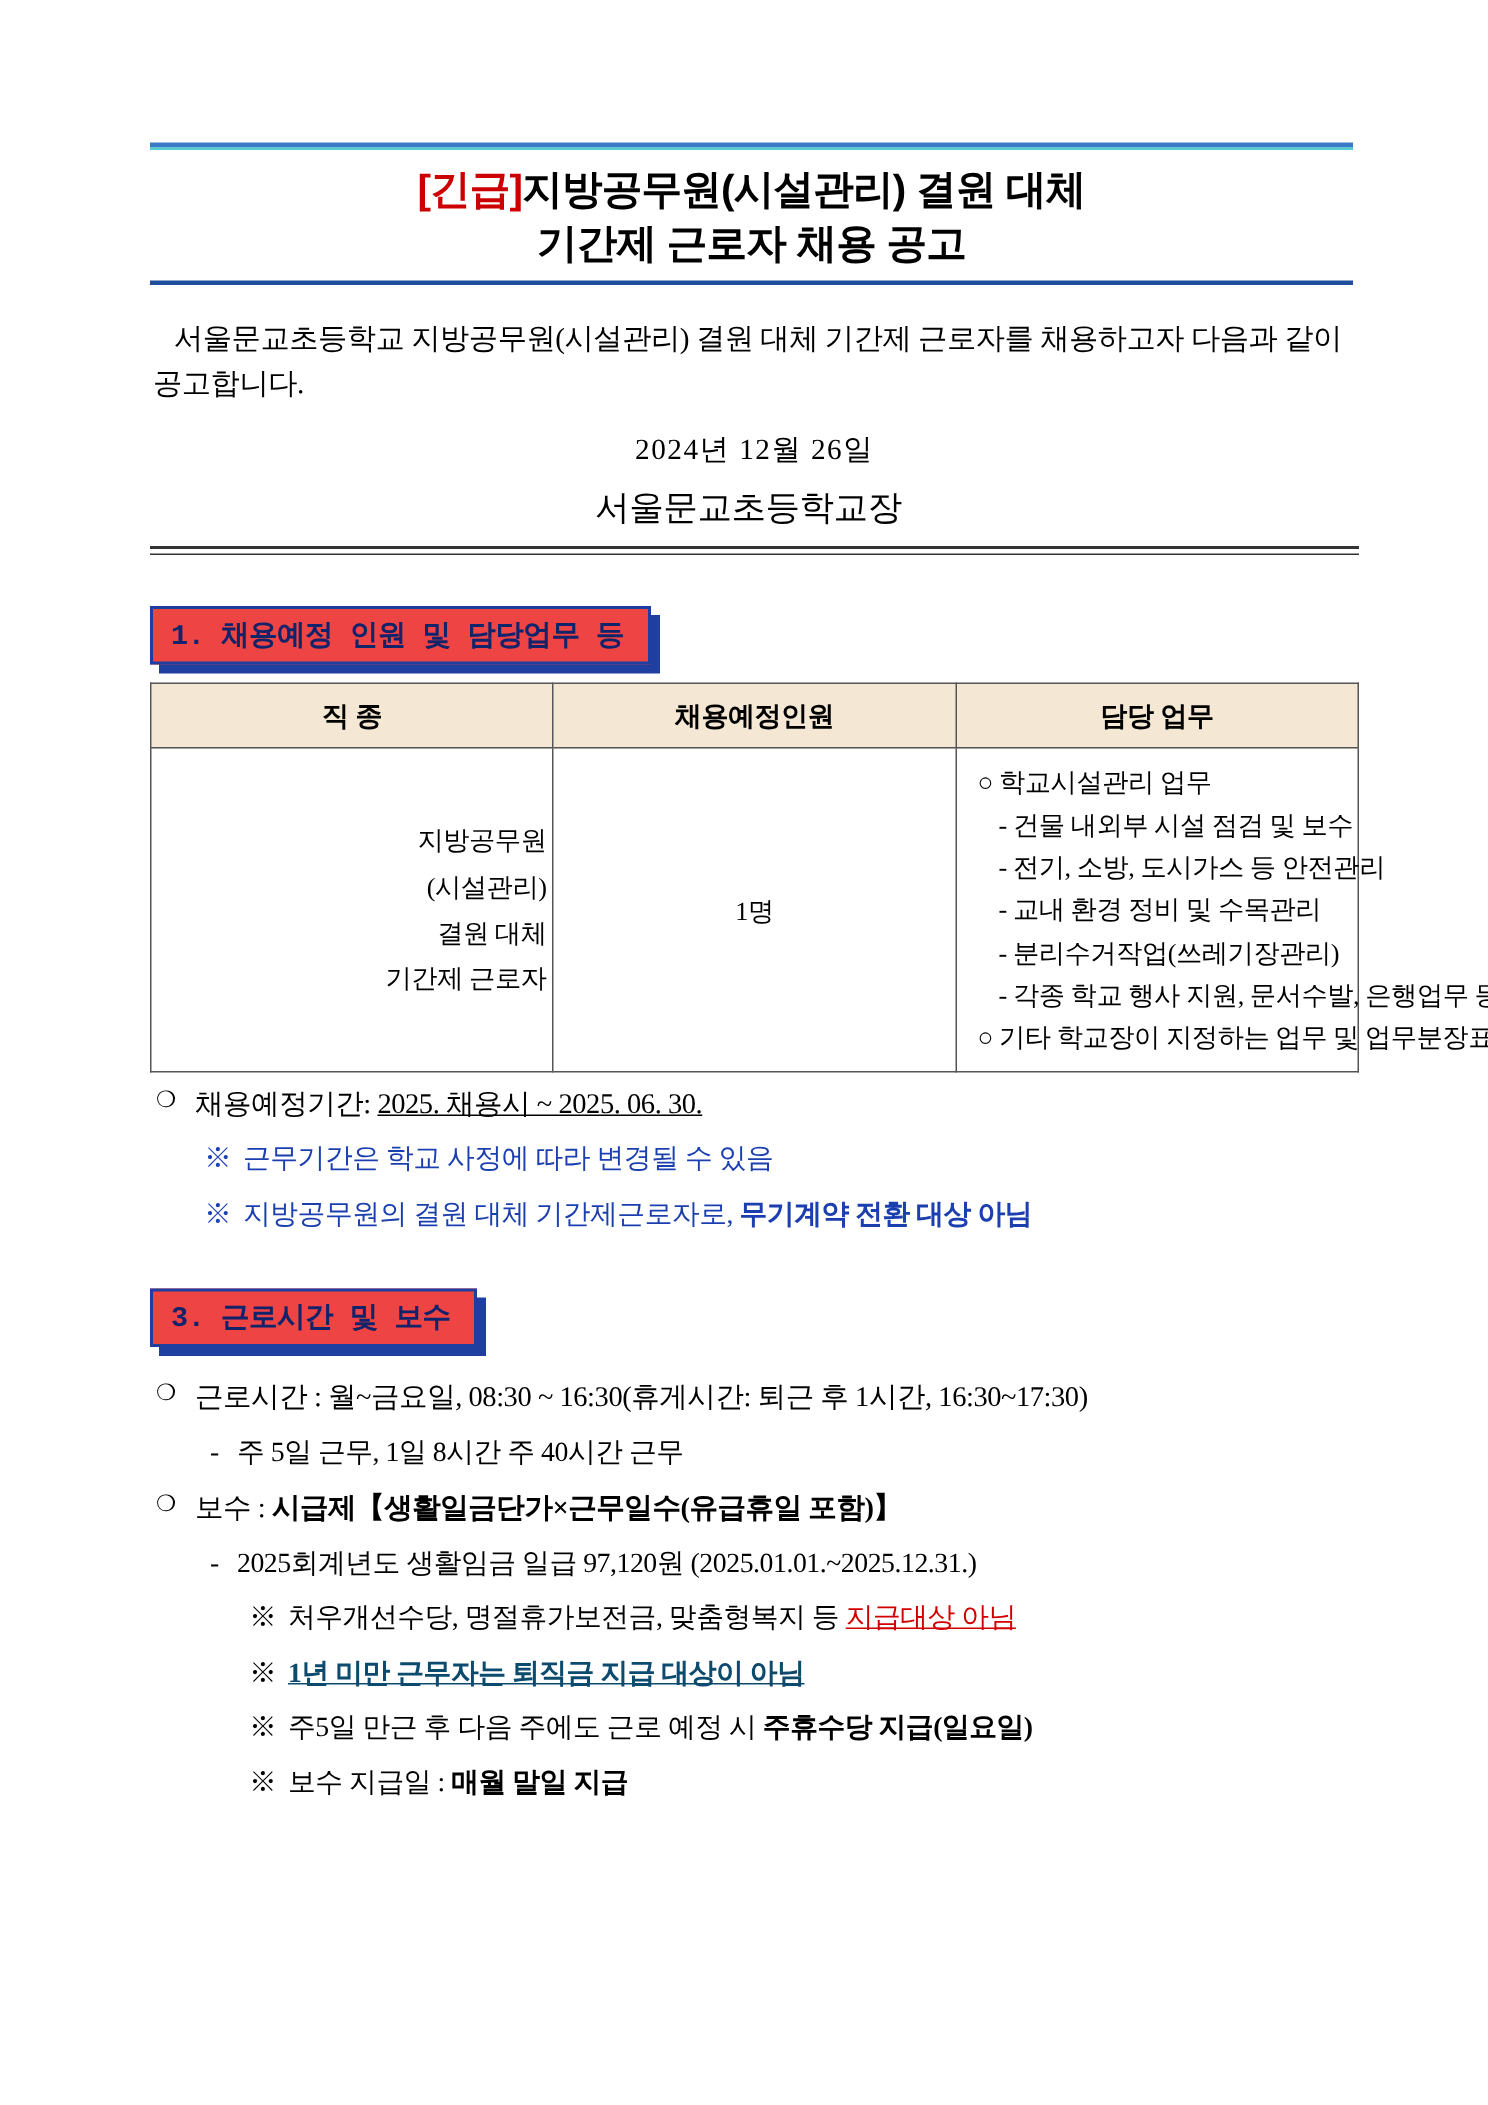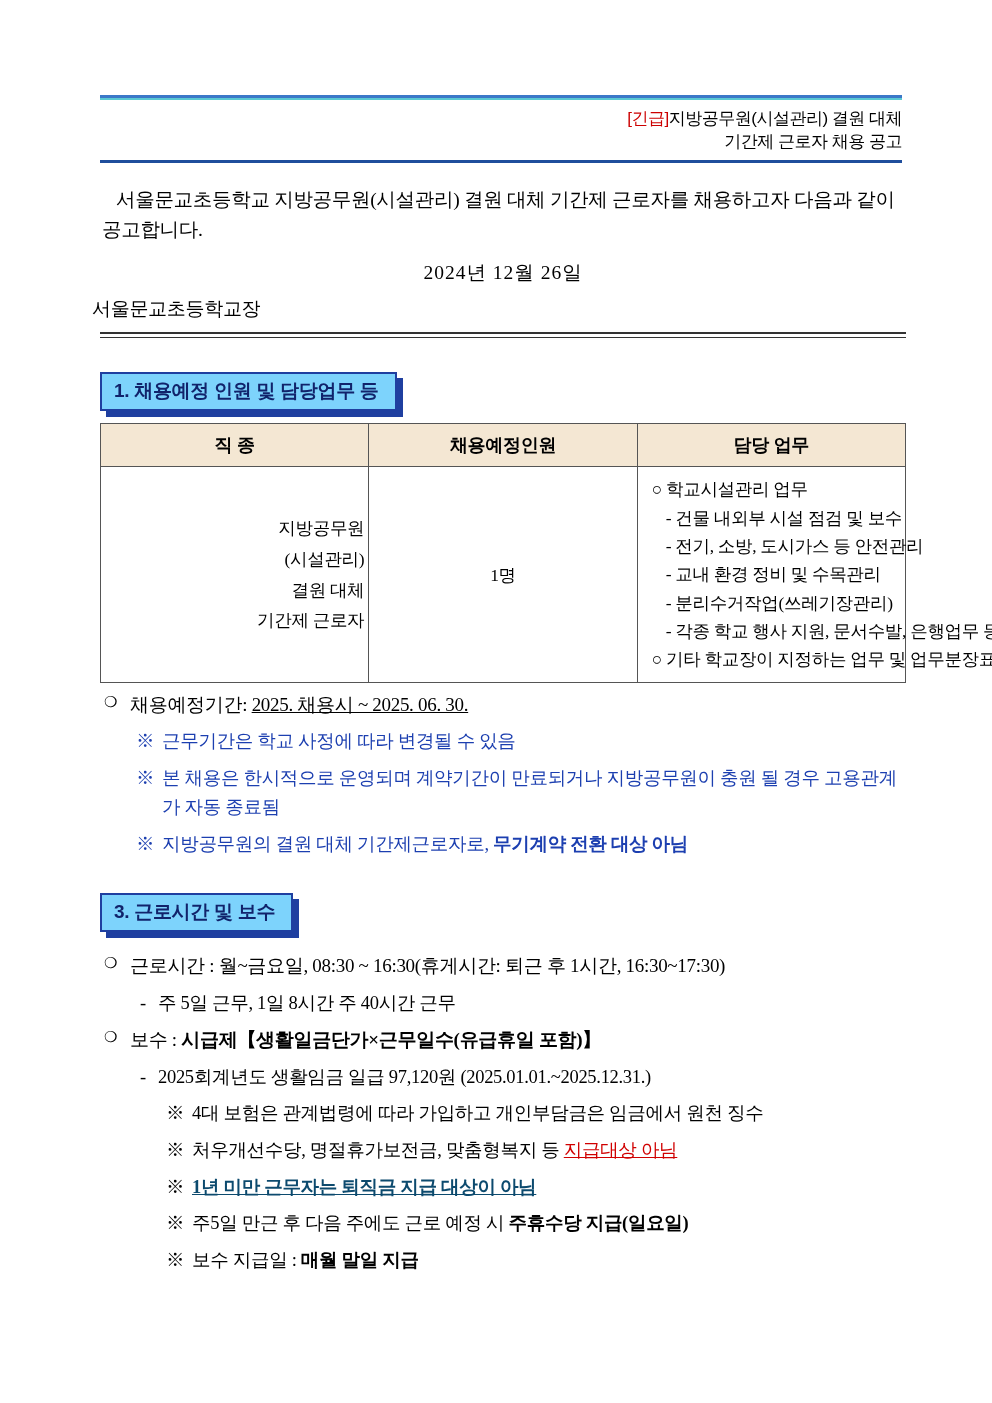--- a/index.html
+++ b/index.html
@@ -31,24 +31,24 @@
     border-bottom: 2px solid #5bc8d2;
     height: 0;
     margin: 0 0 8px 0;
   }
   .title-rule-bottom {
     border-top: 3px solid #1f4e9c;
     height: 0;
     margin: 6px 0 0 0;
   }
   .title-line {
-    text-align: right;
+    text-align: center;
     font-family: "Liberation Sans", "DejaVu Sans", sans-serif;
-    font-weight: normal;
-    font-size: 17px;
+    font-weight: bold;
+    font-size: 27px;
     letter-spacing: -0.5px;
     line-height: 1.35;
     color: #000;
   }
   .title-urgent {
     color: #cc0000;
   }
 
   
   .intro {
@@ -58,45 +58,45 @@
     text-indent: 14px;
     letter-spacing: -0.3px;
   }
   .date-line {
     text-align: center;
     font-size: 19.5px;
     margin-top: 14px;
     letter-spacing: 1px;
   }
   .school-line {
-    text-align: left;
-    font-size: 19px;
+    text-align: center;
+    font-size: 23px;
     margin-top: 10px;
     padding-right: 8px;
     letter-spacing: -0.3px;
   }
   .double-rule {
     margin: 10px 8px 0 8px;
     border-top: 2px solid #333;
     border-bottom: 1px solid #333;
     height: 3px;
   }
 
   
   .section-head {
     display: inline-block;
     position: relative;
     margin: 34px 0 12px 8px;
   }
   .section-head .label {
     display: inline-block;
     border: 2px solid #1f3fa0;
-    background: #7dd3fc;
+    background: #ef4444;
     padding: 4px 16px 5px 12px;
-    font-family: Liberation Sans, sans-serif;
+    font-family: Liberation Mono, monospace;
     font-weight: bold;
     font-size: 19px;
     color: #11236b;
     letter-spacing: -0.3px;
     position: relative;
     z-index: 2;
   }
   .section-head .shadow {
     position: absolute;
     left: 6px;
@@ -260,42 +260,40 @@
   </table>
 
   
 
   <ul class="plain">
     <li class="b-circle">
       <span>채용예정기간:</span>
       <span class="ul-line">2025. 채용시 ~ 2025. 06. 30.</span>
     </li>
     <li class="b-star blue">근무기간은 학교 사정에 따라 변경될 수 있음</li>
-    <li class="b-star blue">본 채용은 한시적으로 운영되며 계약기간이 만료되거나 지방공무원이 충원 될 경우 고용관계가 자동 종료됨</li>
     <li class="b-star blue">
       <span>지방공무원의 결원 대체 기간제근로자로,</span>
       <span class="blue-b">무기계약 전환 대상 아님</span>
     </li>
   </ul>
 
   
   <div class="section-head">
     <span class="shadow"></span>
     <span class="label">3. 근로시간 및 보수</span>
   </div>
 
   <ul class="plain">
     <li class="b-circle">근로시간 : 월~금요일, 08:30 ~ 16:30(휴게시간: 퇴근 후 1시간, 16:30~17:30)</li>
     <li class="b-dash">주 5일 근무, 1일 8시간 주 40시간 근무</li>
     <li class="b-circle">
       <span>보수 :</span>
       <span class="bold">시급제【생활일금단가×근무일수(유급휴일 포함)】</span>
     </li>
     <li class="b-dash">2025회계년도 생활임금 일급 97,120원 (2025.01.01.~2025.12.31.)</li>
-    <li class="b-star deep">4대 보험은 관계법령에 따라 가입하고 개인부담금은 임금에서 원천 징수</li>
     <li class="b-star deep">
       <span>처우개선수당, 명절휴가보전금, 맞춤형복지 등</span>
       <span class="red-u">지급대상 아님</span>
     </li>
     <li class="b-star deep">
       <span class="red-b-u">1년 미만 근무자는 퇴직금 지급 대상이 아님</span>
     </li>
     <li class="b-star deep">
       <span>주5일 만근 후 다음 주에도 근로 예정 시</span>
       <span class="bold">주휴수당 지급(일요일)</span>

